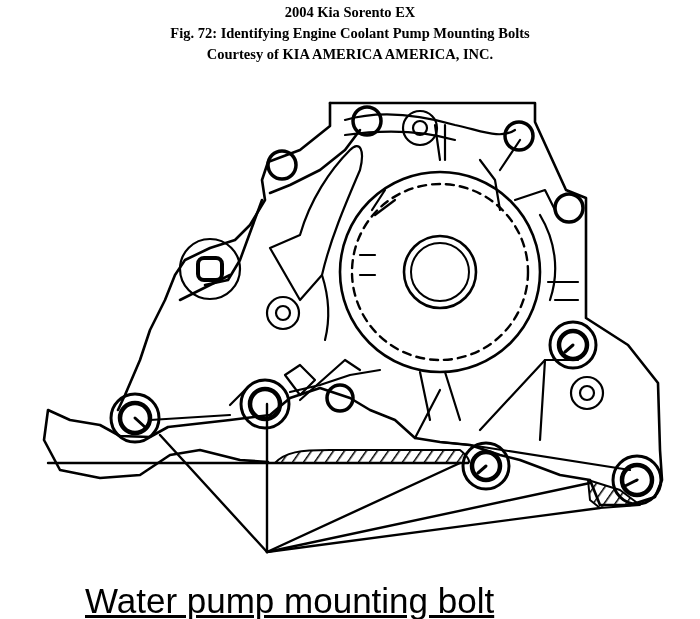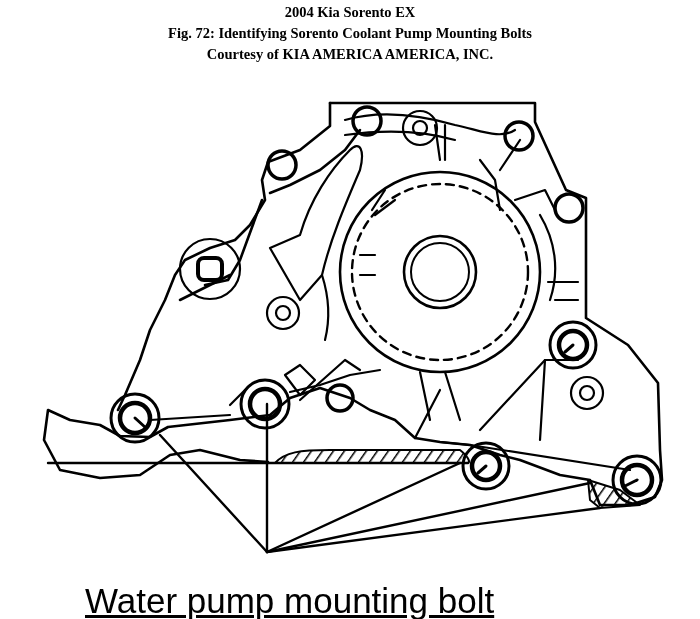--- a/index.html
+++ b/index.html
@@ -9,21 +9,21 @@
     .header div { white-space:nowrap; }
     .fig { position:absolute; left:0; top:0; width:700px; height:619px; }
     .caption { position:absolute; left:85px; top:579px; font-family:"Liberation Sans","DejaVu Sans",sans-serif;
       font-size:35px; color:#000; letter-spacing:0px; white-space:nowrap; line-height:44px;text-decoration:underline; }
   </style>
 </head>
 <body>
 
 <div class="header">
   <div>2004 Kia Sorento EX</div>
-  <div>Fig. 72: Identifying Sorento Coolant Pump Mounting Bolts</div>
+  <div>Fig. 72: Identifying Engine Coolant Pump Mounting Bolts</div>
   <div>Courtesy of KIA AMERICA AMERICA, INC.</div>
 </div>
 
 <svg class="fig" viewBox="0 0 700 619" xmlns="http://www.w3.org/2000/svg" fill="none" stroke="#000" stroke-width="2.6" stroke-linejoin="round" stroke-linecap="round">
   <defs>
     <pattern id="hatch" patternUnits="userSpaceOnUse" width="9" height="9" patternTransform="rotate(35)">
       <line x1="0" y1="0" x2="0" y2="9" stroke="#000" stroke-width="3"></line>
     </pattern>
   </defs>
 

